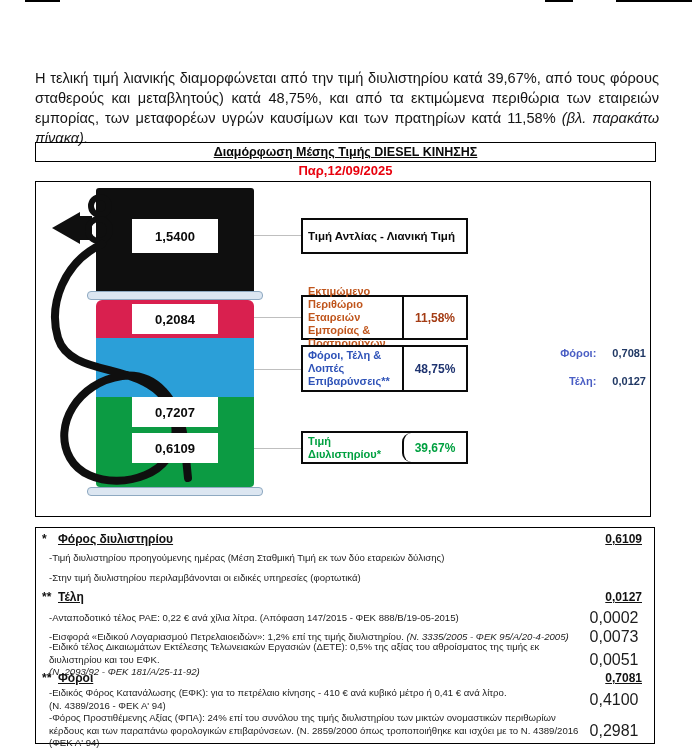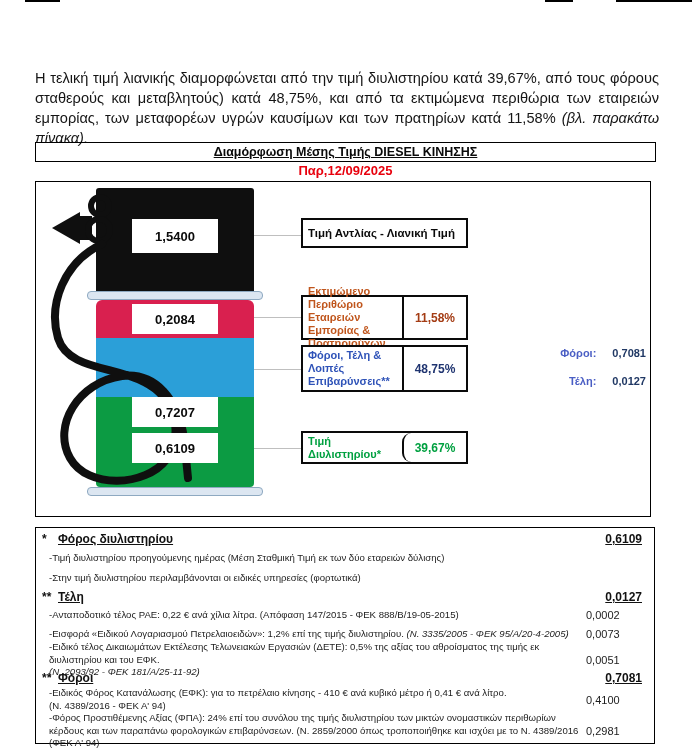--- a/index.html
+++ b/index.html
@@ -59,21 +59,21 @@
   .v4{top:251px;height:30px;}
   .hose-svg{position:absolute;left:0;top:4px;z-index:3;}
 
   .connector{position:absolute;height:1px;background:#bfbfbf;left:218px;width:47px;z-index:1;}
   .c1{top:53px;} .c2{top:135px;} .c3{top:187px;} .c4{top:266px;}
 
   .label-box{
     position:absolute;left:265px;width:167px;border:2px solid #0a0a0a;background:#fff;
     box-sizing:border-box;display:flex;z-index:2;
   }
-  .lb1{top:36px;height:30px;align-items:center;}
+  .lb1{top:36px;height:36px;align-items:center;}
   .lb1 .lb-text{font-size:11.5px;font-weight:bold;color:#0a0a0a;padding-left:5px;}
   .lb2{top:113px;height:45px;}
   .lb3{top:163px;height:47px;}
   .lb4{top:249px;height:33px;}
   .lb-text{padding:2px 3px 2px 5px;display:flex;flex-direction:column;justify-content:center;
     font-size:11px;font-weight:bold;line-height:13px;flex:1;}
   .lb-pct{
     width:62px;border-left:2px solid #0a0a0a;display:flex;align-items:center;justify-content:center;
     font-size:12px;font-weight:bold;
   }
@@ -96,21 +96,21 @@
   .fn-table{
     position:absolute;left:35px;top:527px;width:618px;height:215px;
     border:1.5px solid #000;background:#fff;
   }
   .fn-row{position:absolute;left:6px;right:6px;display:flex;align-items:center;}
   .fr-head .marker{width:16px;font-size:12px;font-weight:bold;flex:none;}
   .fr-head .lab{font-size:12px;font-weight:bold;text-decoration:underline;flex:1;}
   .fr-head .val{font-size:12px;font-weight:bold;text-decoration:underline;width:56px;text-align:right;padding-right:6px;flex:none;}
   .fr-sub .txt{font-size:9.6px;color:#1c1c1c;margin-left:7px;flex:1;line-height:12.5px;}
   .fr-sub .txt i{font-style:italic;}
-  .fr-sub .val{font-size:11px;color:#1c1c1c;width:56px;text-align:left;padding-right:6px;flex:none;}
+  .fr-sub .val{font-size:16px;color:#1c1c1c;width:56px;text-align:center;padding-right:6px;flex:none;}
   .r0{top:4px;} .r1{top:24px;} .r2{top:44px;} .r3{top:62px;} .r4{top:81px;}
   .r5{top:100px;} .r6{top:113px;} .r7{top:143px;} .r8{top:159px;} .r9{top:184px;}
 </style>
 </head>
 <body>
 
 <div class="sheet">
 
   <div class="artifact" style="left:25px;top:0;width:35px;height:2px;"></div>
   <div class="artifact" style="left:545px;top:0;width:28px;height:2px;"></div>

